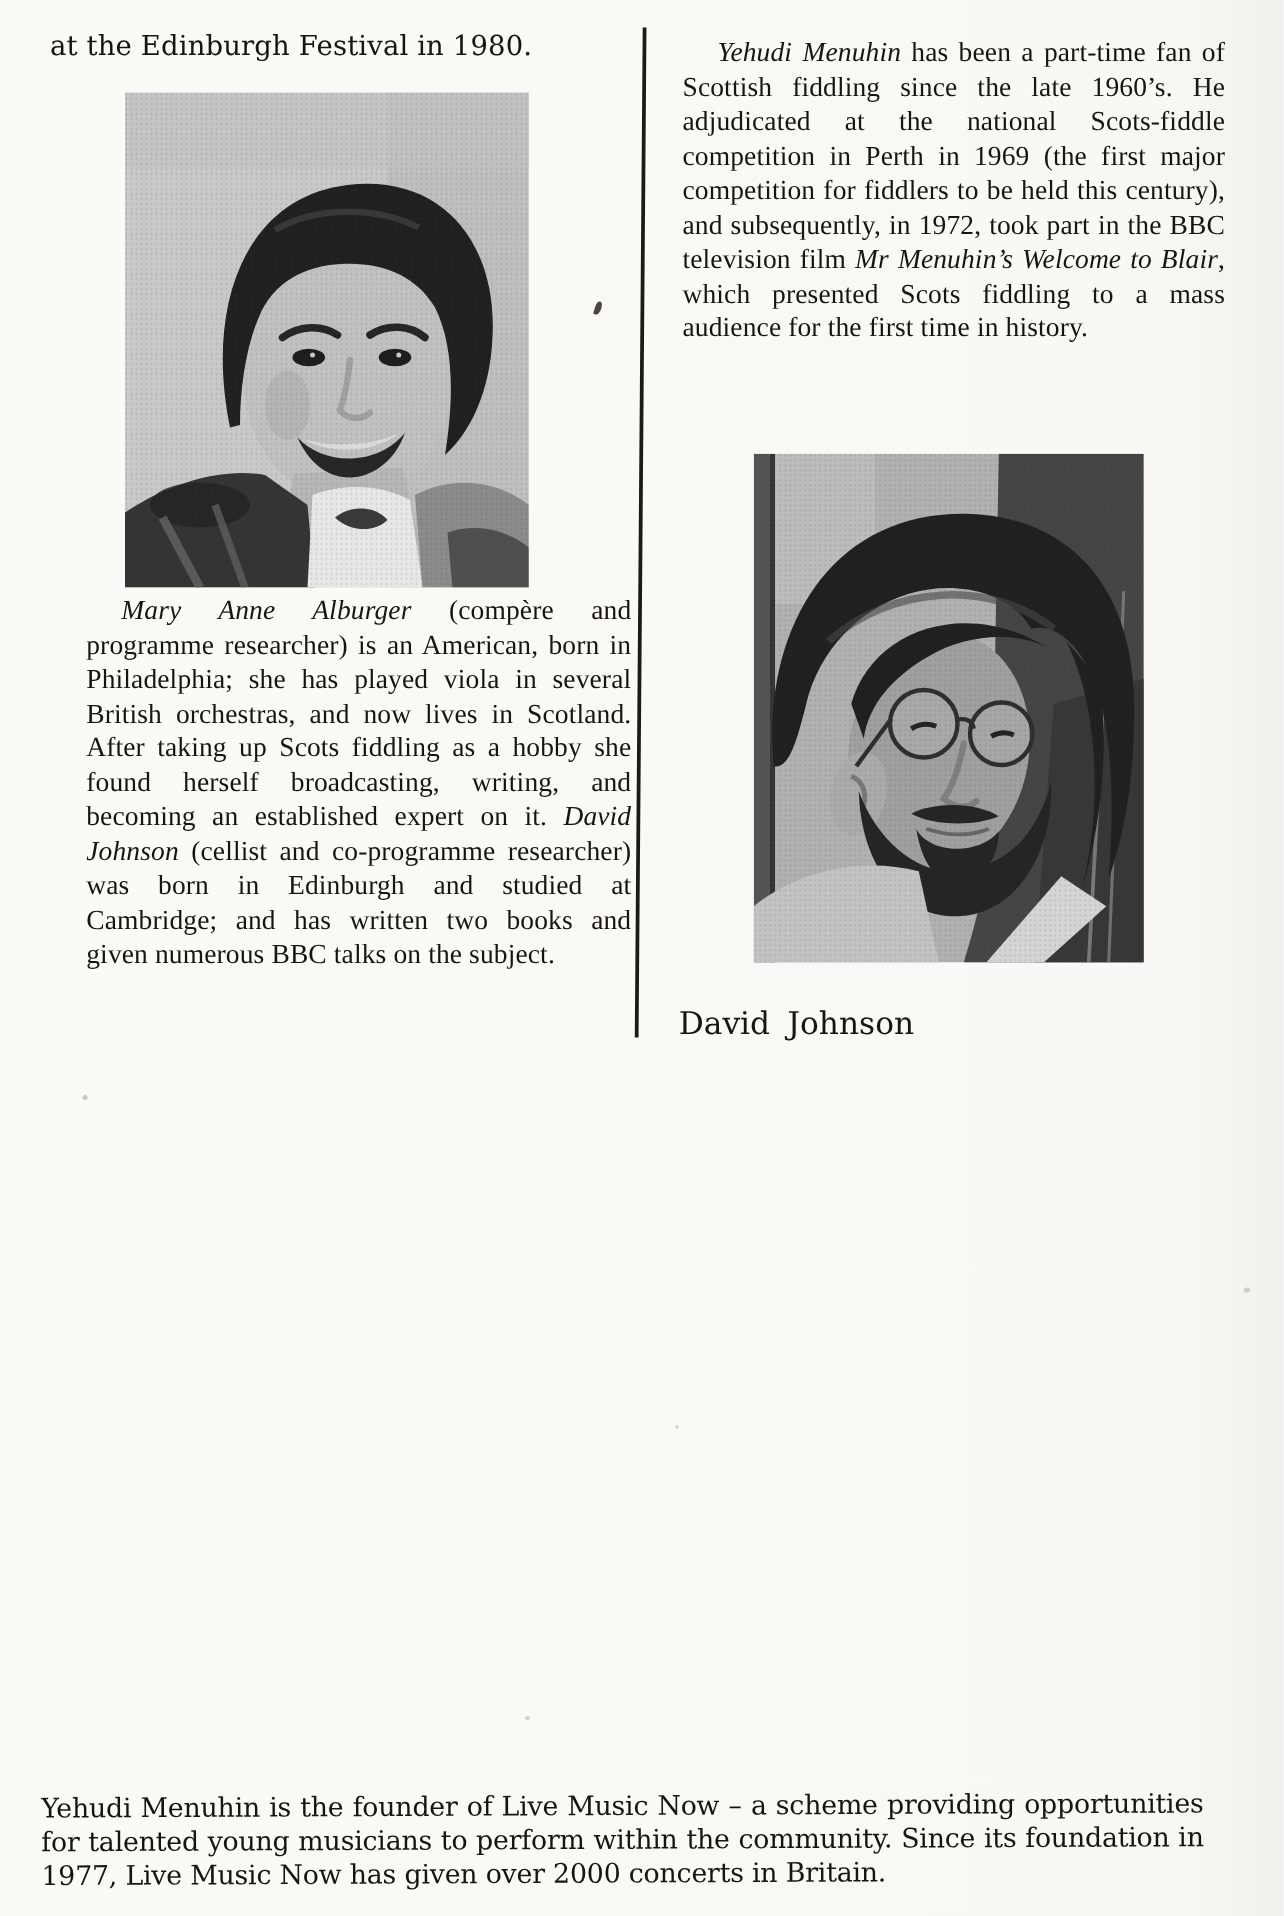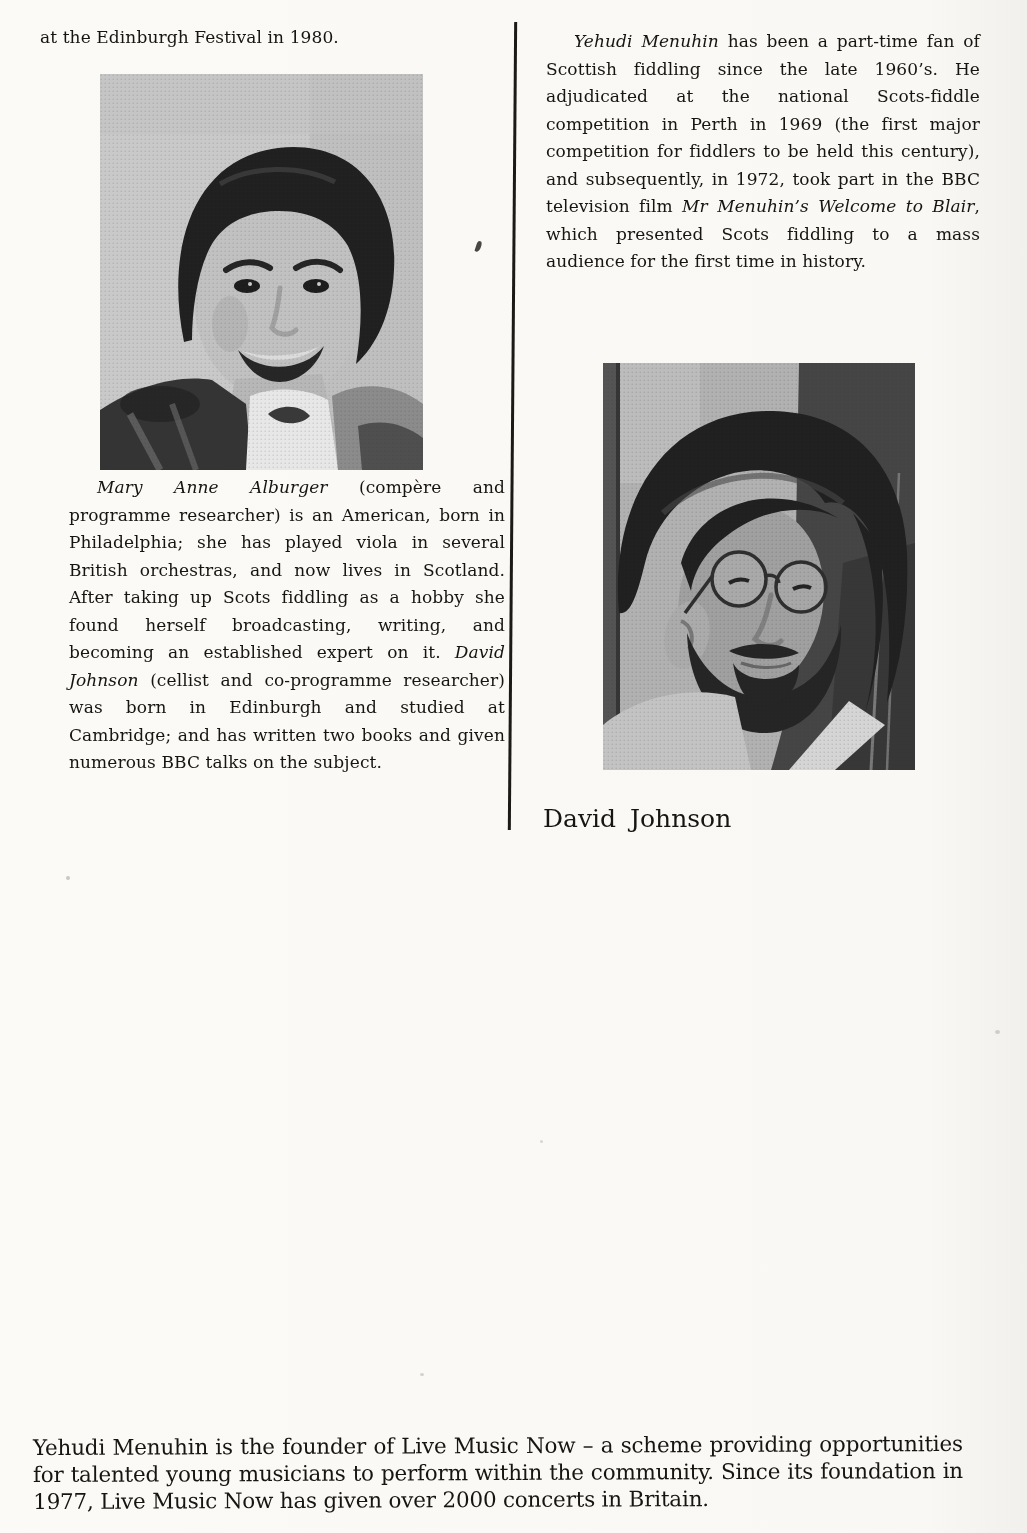--- a/index.html
+++ b/index.html
@@ -7,27 +7,27 @@
     position:relative;
     width:1027px;height:1533px;
     background:linear-gradient(90deg,#fbfaf7 0%,#f9f8f5 90%,#f1f0ec 100%);
     font-family:"DejaVu Serif","Liberation Serif",serif;
     color:#17150f;
     overflow:hidden;
   }
   .body-text{
     position:absolute;
     margin:0;
-    font-size:17px;
+    font-size:22px;
     line-height:27.5px;
     text-align:justify;
     text-align-last:left;
     letter-spacing:0.1px;
   }
-  .indent{text-indent:28px;}
+  .indent{text-indent:28px;font-family:Liberation Serif, serif;}
   .it{font-style:italic;}
   .continuation{top:24px;left:40px;width:460px;text-align:left;}
   .para-left{top:474px;left:40px;width:436px;margin-left:29px;}
   .para-right{top:28px;left:546px;width:434px;}
   .photo{
     position:absolute;
     margin:0;padding:0;
     filter:grayscale(1) contrast(1.03);
   }
   .photo svg{display:block;width:100%;height:100%;}

